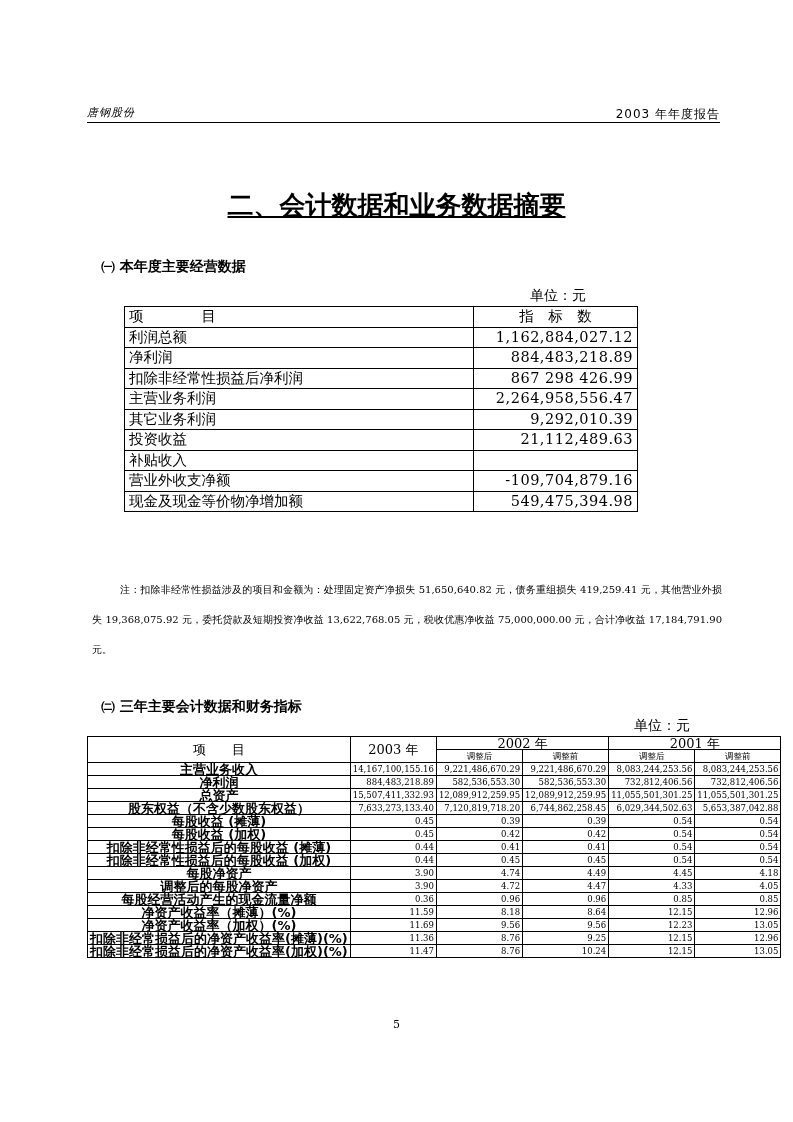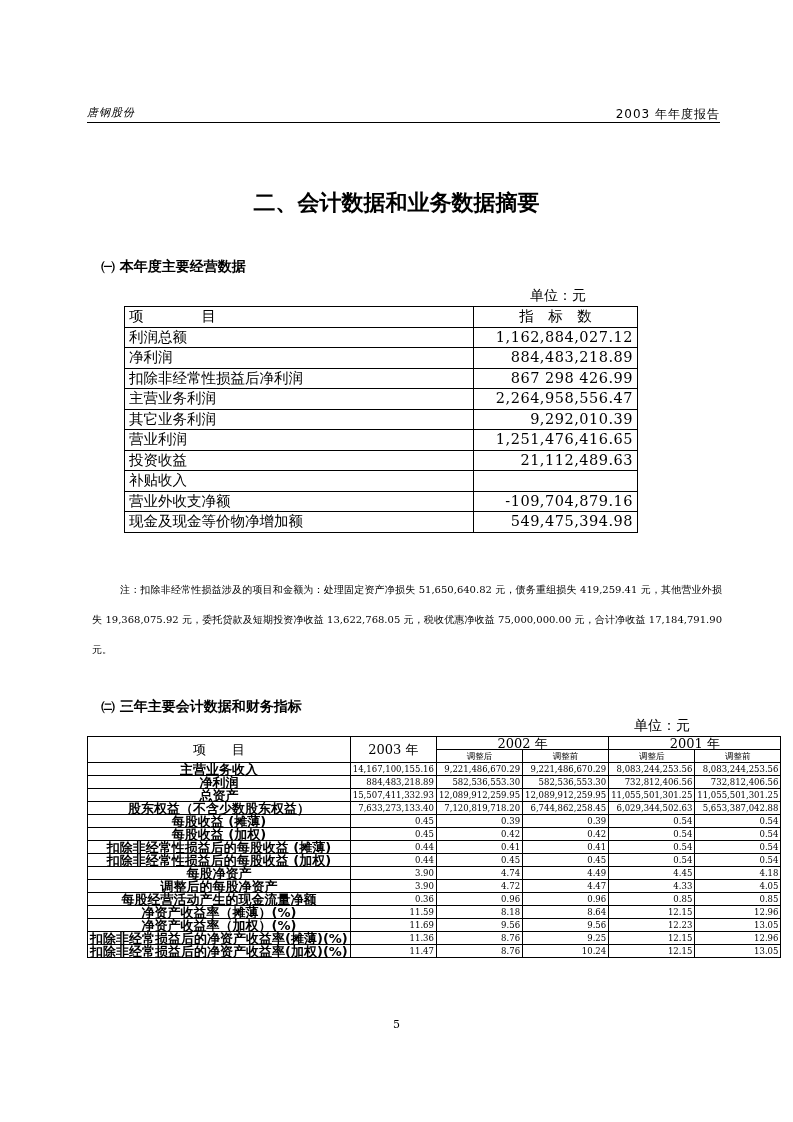--- a/index.html
+++ b/index.html
@@ -5,21 +5,21 @@
   html, body { margin: 0; padding: 0; background: #ffffff; }
   body { width: 793px; height: 1122px; position: relative; overflow: hidden;
          font-family: "DejaVu Serif", "Liberation Serif", serif; color: #000; }
   .header { position: absolute; left: 87px; top: 103px; width: 633px; height: 19px;
             border-bottom: 1.5px solid #000; }
   .header-left { position: absolute; left: 0; top: 2px; font-size: 11px; font-style: italic;
                  font-family: "DejaVu Serif", serif; letter-spacing: 1px; }
   .header-right { position: absolute; right: 0; top: 3px; font-size: 12px;
                   font-family: "DejaVu Sans", sans-serif; letter-spacing: 1px; }
   .title { position: absolute; left: 0; width: 793px; top: 188px; text-align: center;
-           font-family: "DejaVu Sans", sans-serif; font-weight: bold; font-size: 22px; }
+           font-family: "DejaVu Sans", sans-serif; font-weight: bold; font-size: 26px; text-decoration: underline; }
   .section-heading { position: absolute; left: 90px; font-family: "DejaVu Sans", sans-serif;
                      font-weight: bold; font-size: 14px; margin-left: 11px; }
   .unit { position: absolute; font-size: 14px; }
   table { border-collapse: collapse; position: absolute; }
   .t1 { left: 124px; top: 306px; width: 514px; }
   .t1 td { border: 1px solid #000; font-size: 14.5px; height: 19.5px; padding: 0 4px; line-height: 19px; }
   .t1 td.num { text-align: right; font-family: "DejaVu Serif", serif; letter-spacing: 0.5px; }
   .t1 td.label { width: 340px; }
   .note { position: absolute; left: 92px; width: 630px; top: 575px; font-size: 10px; line-height: 30px; }
   .note p { margin: 0; text-indent: 28px; text-align: justify; }
@@ -62,24 +62,20 @@
         <td class="label">扣除非经常性损益后净利润</td>
         <td class="num">867 298 426.99</td>
       </tr>
       <tr>
         <td class="label">主营业务利润</td>
         <td class="num">2,264,958,556.47</td>
       </tr>
       <tr>
         <td class="label">其它业务利润</td>
         <td class="num">9,292,010.39</td>
-      </tr>
-      <tr>
-        <td class="label">营业利润</td>
-        <td class="num">1,251,476,416.65</td>
       </tr>
       <tr>
         <td class="label">投资收益</td>
         <td class="num">21,112,489.63</td>
       </tr>
       <tr>
         <td class="label">补贴收入</td>
         <td class="num"></td>
       </tr>
       <tr>

